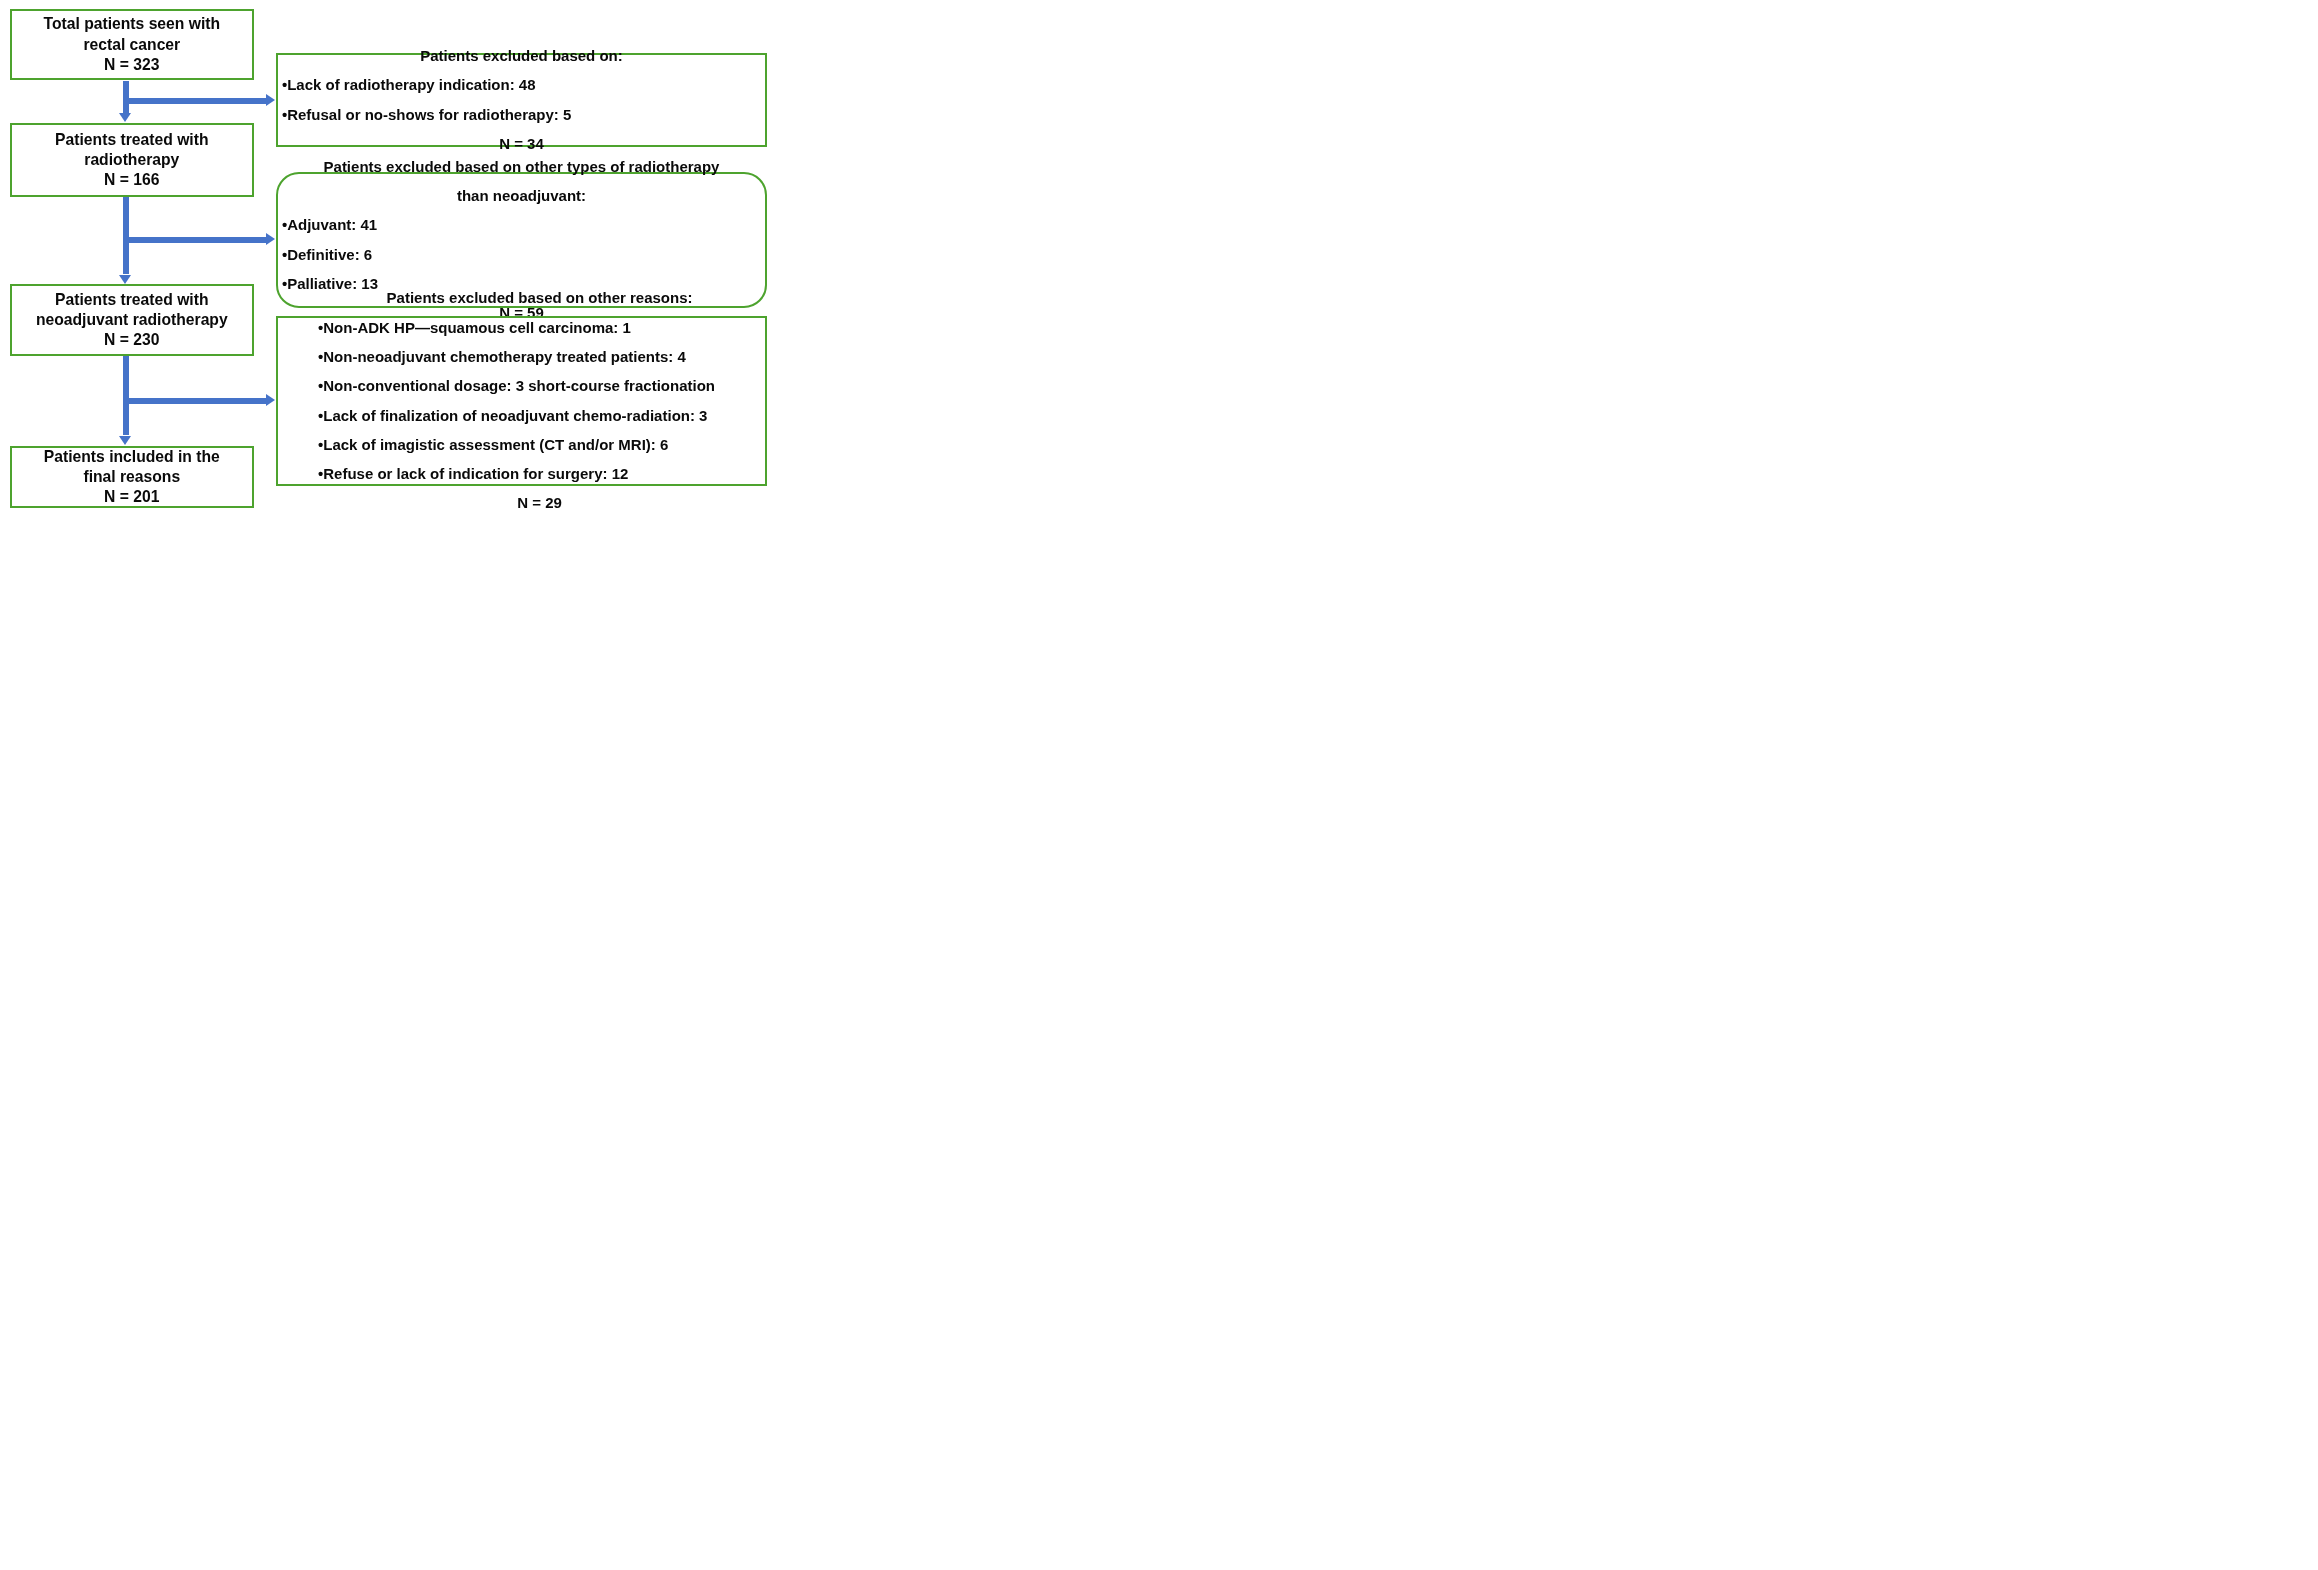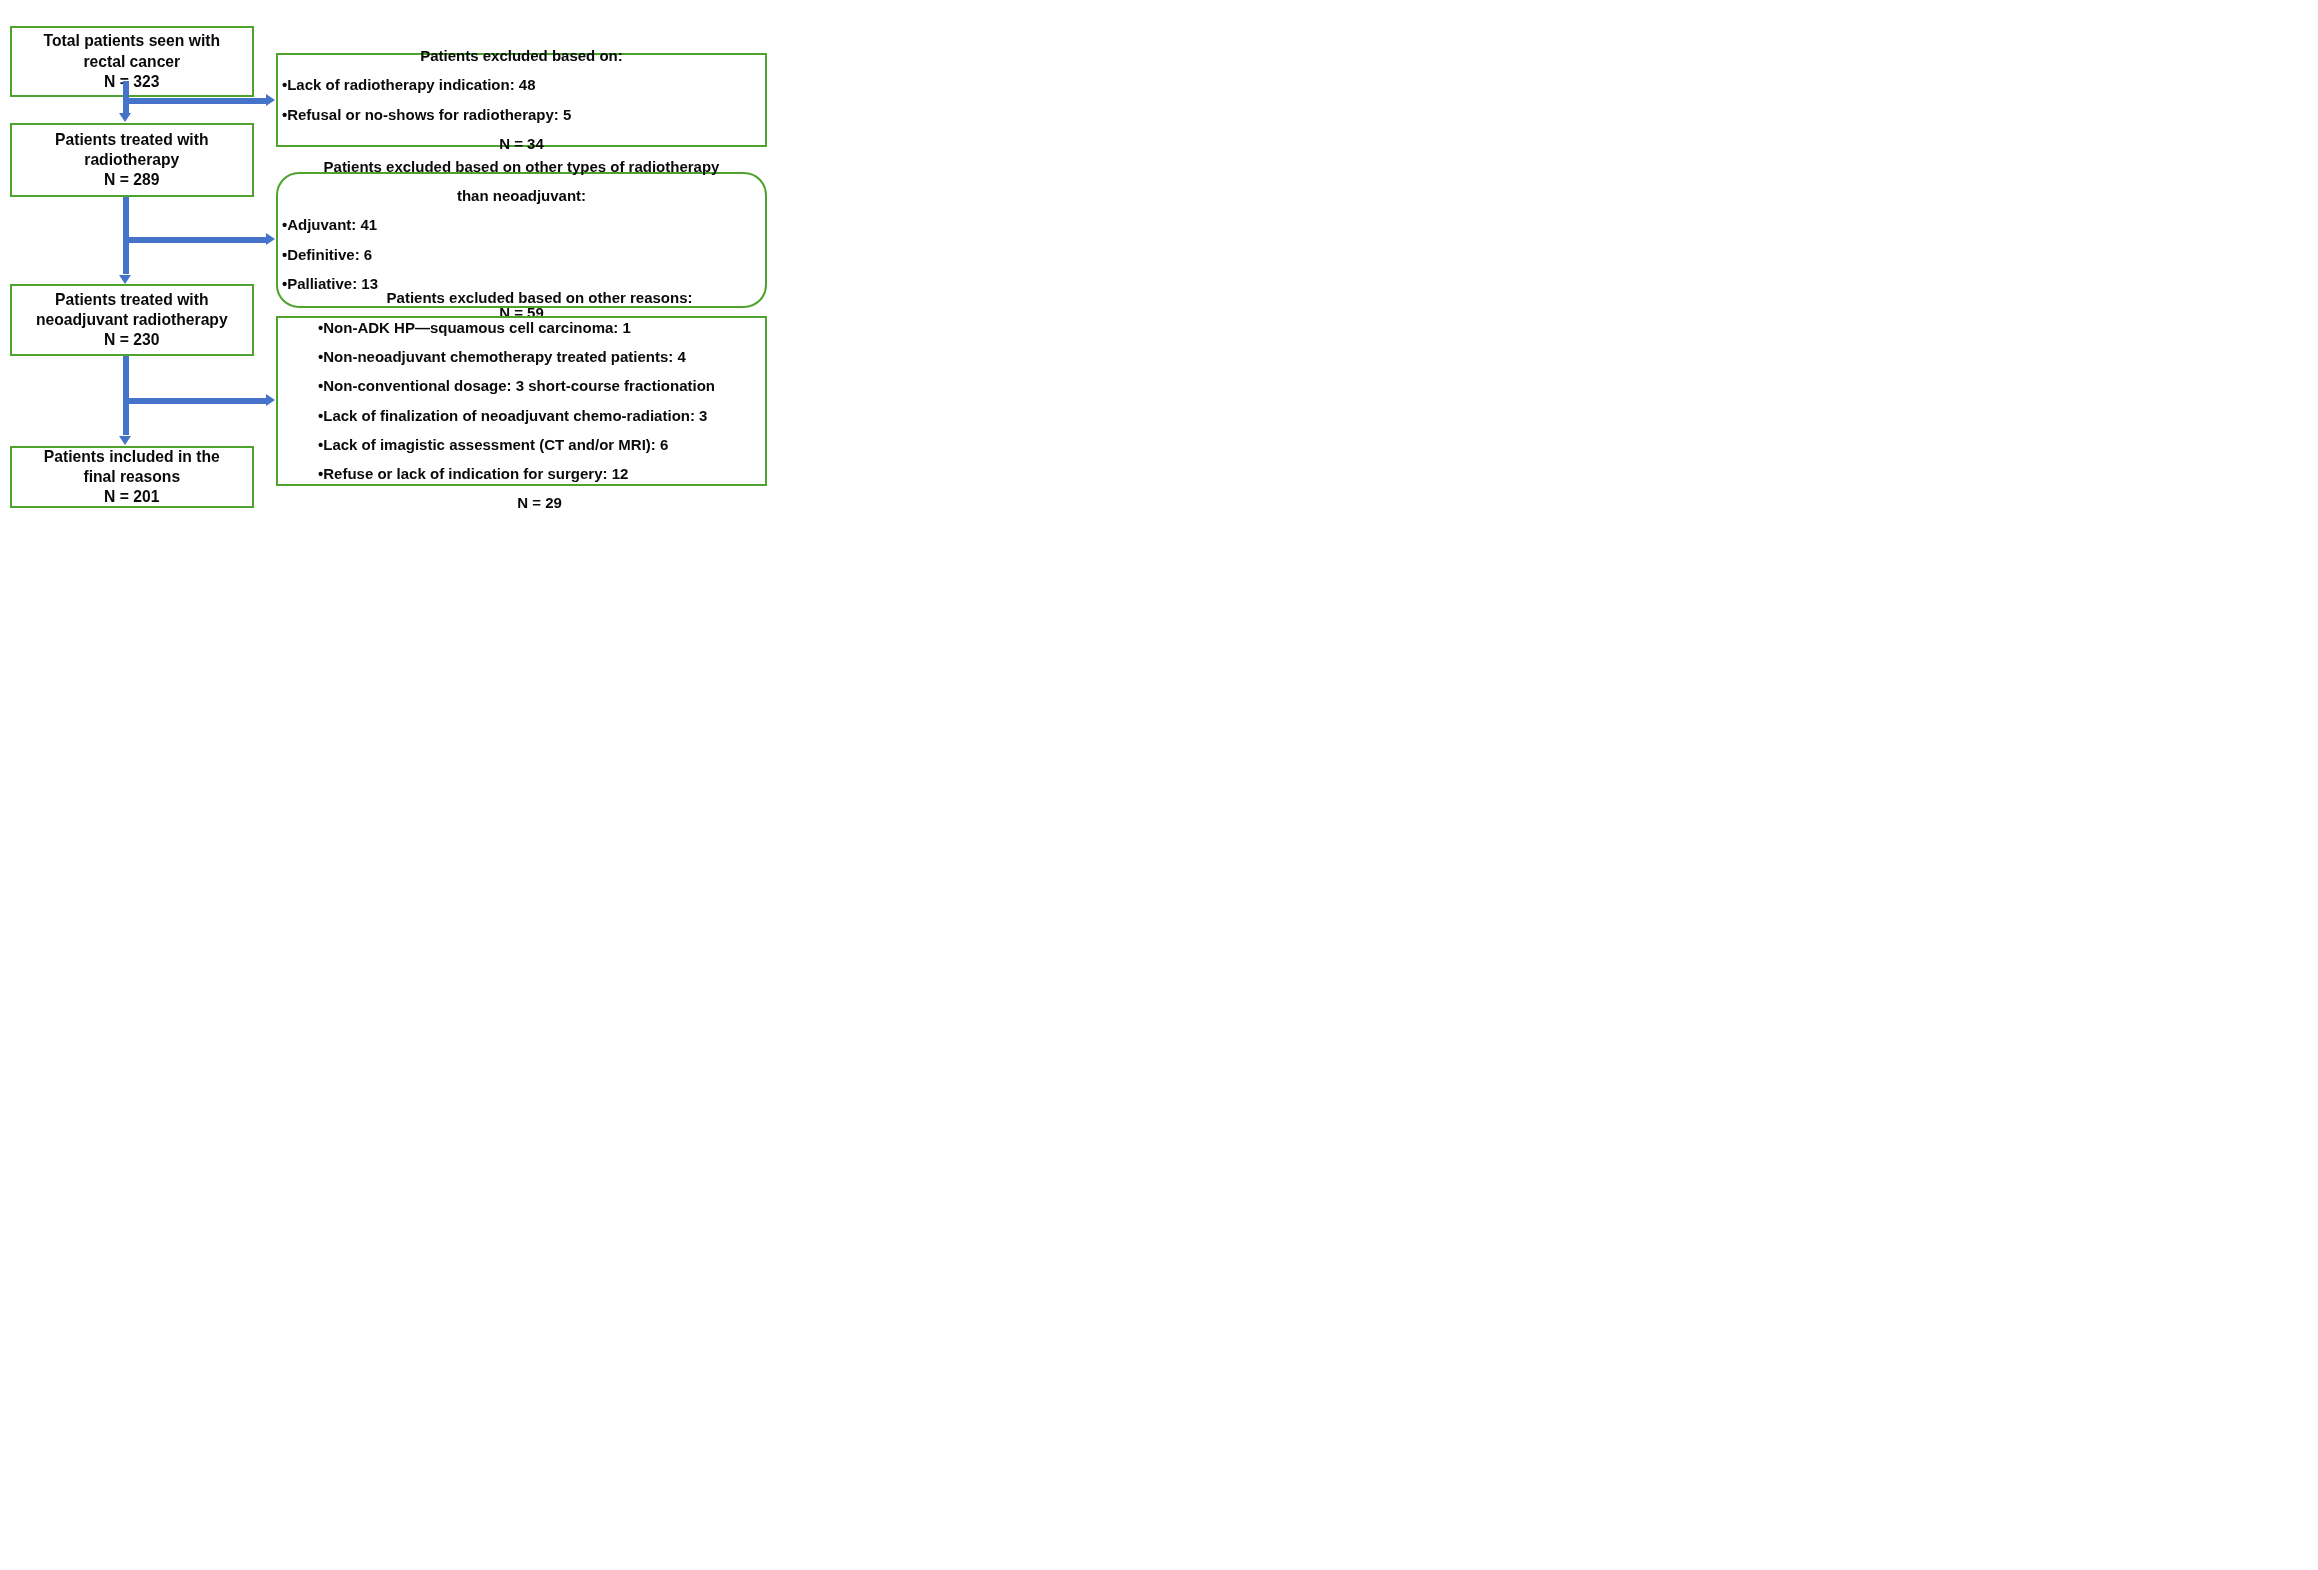--- a/index.html
+++ b/index.html
@@ -58,30 +58,30 @@
     border-top:6.6px solid transparent;
     border-bottom:6.6px solid transparent;
     border-left:9.8px solid var(--arrow);
   }
 </style>
 </head>
 <body>
 
 <div class="canvas">
 
-  <div class="box main-box" style="top:9.2px;height:71px;margin-top:17px;">
+  <div class="box main-box" style="top:9.2px;height:71px;">
     <div class="line">Total patients seen with</div>
     <div class="line">rectal cancer</div>
     <div class="line">N = 323</div>
   </div>
 
   <div class="box main-box" style="top:123px;height:74px;">
     <div class="line">Patients treated with</div>
     <div class="line">radiotherapy</div>
-    <div class="line">N = 289</div>
+    <div class="line">N = 166</div>
   </div>
 
   <div class="box main-box" style="top:284px;height:72px;">
     <div class="line">Patients treated with</div>
     <div class="line">neoadjuvant radiotherapy</div>
     <div class="line">N = 230</div>
   </div>
 
   <div class="box main-box" style="top:446px;height:62px;">
     <div class="line">Patients included in the</div>

